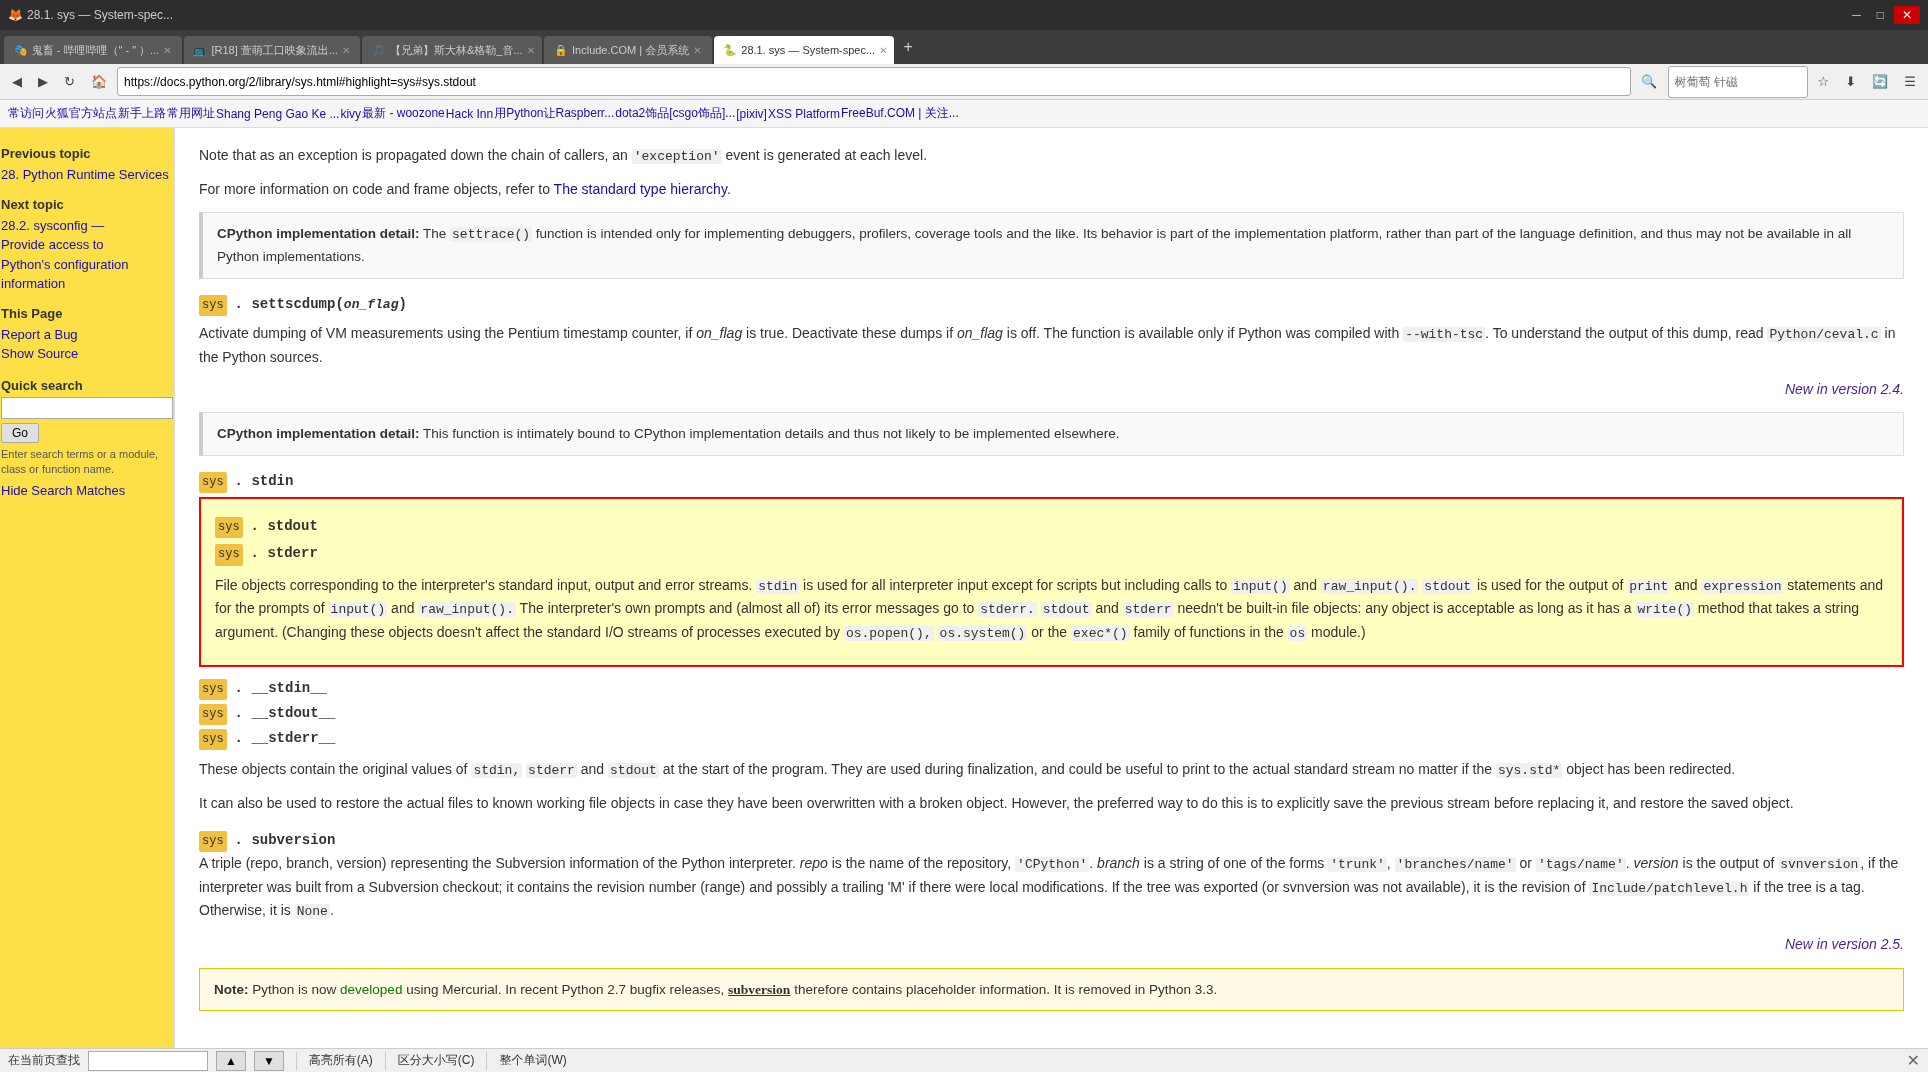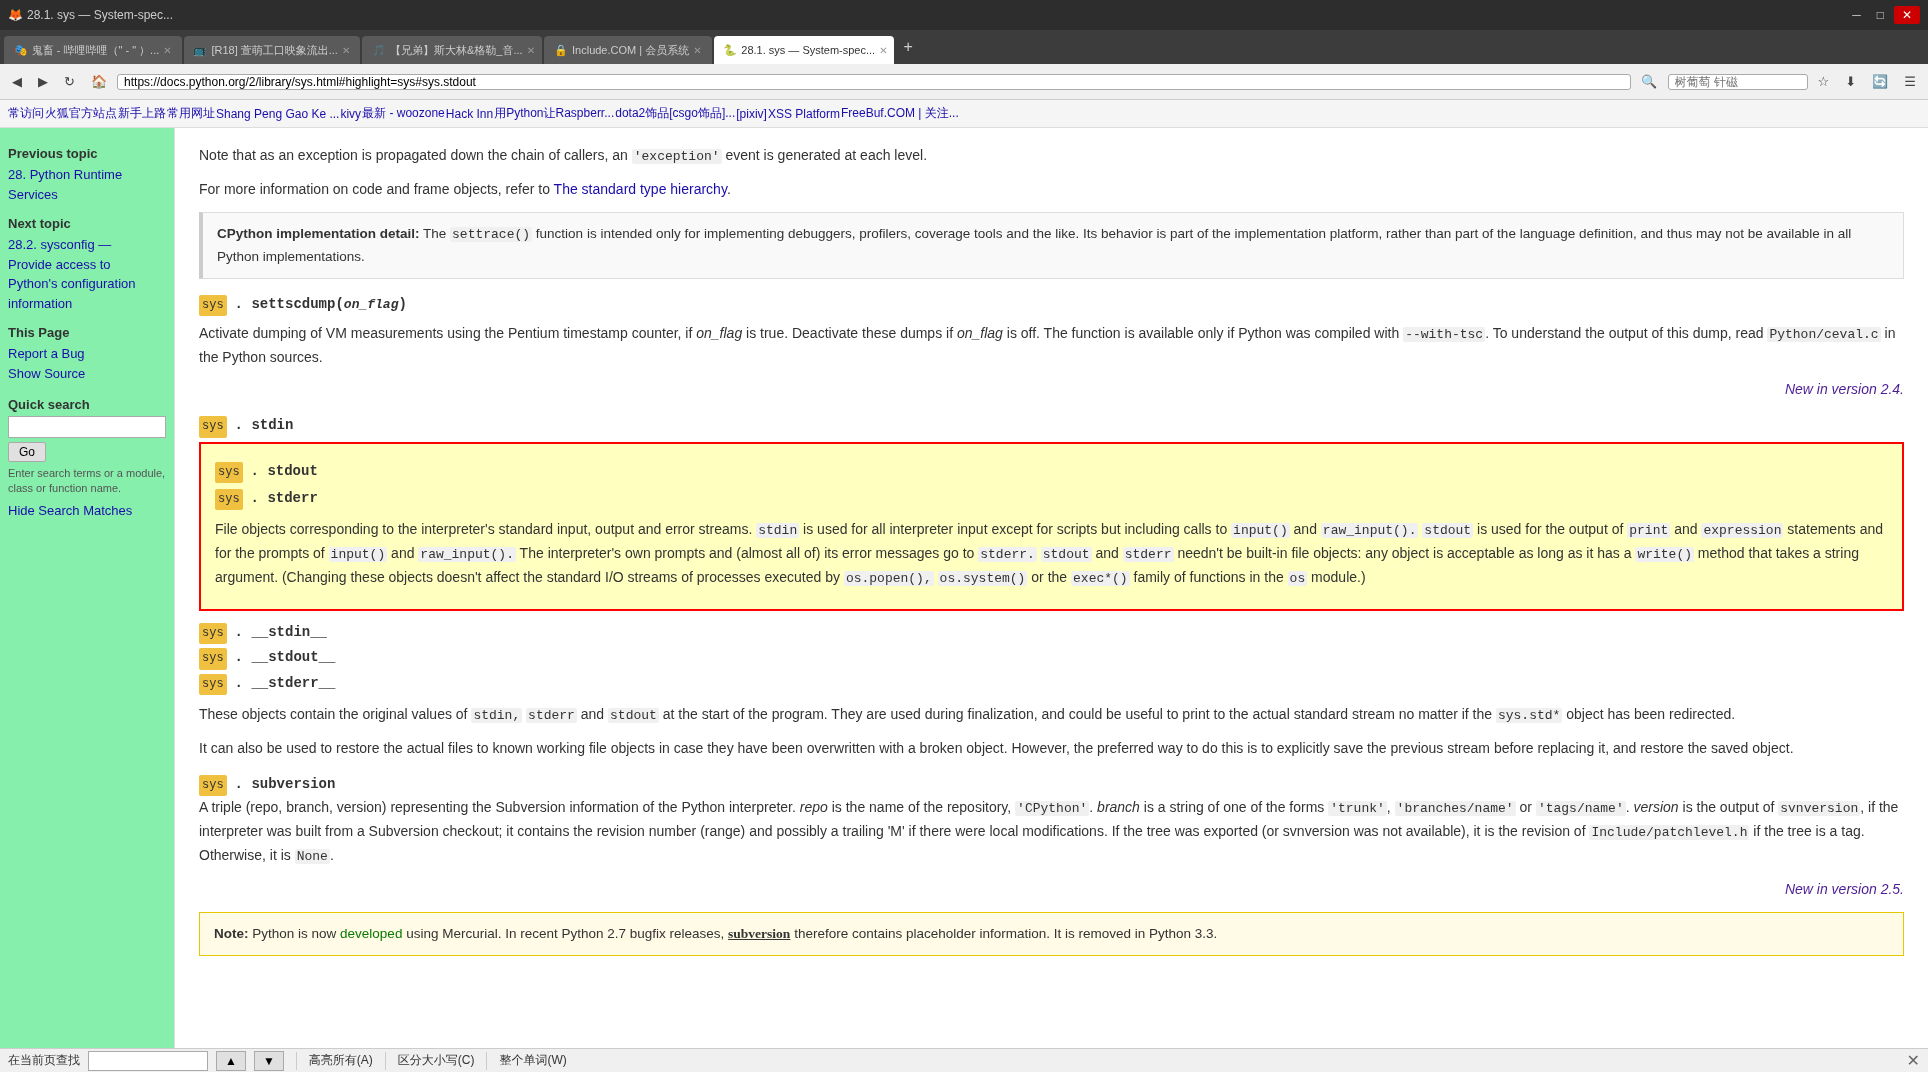--- a/index.html
+++ b/index.html
@@ -58,21 +58,21 @@
       background: none;
       border: 1px solid transparent;
       padding: 3px 5px;
       cursor: pointer;
       border-radius: 3px;
       font-size: 13px;
       color: #444;
     }
     .address-bar {
       flex: 1;
-      height: 16px;
+      height: 29px;
       border: 1px solid #aaa;
       border-radius: 3px;
       padding: 0 6px;
       font-size: 12px;
       background: #fff;
     }
     .bookmarks-bar {
       background: #f5f5f5;
       border-bottom: 1px solid #ddd;
       height: 28px;
@@ -95,23 +95,23 @@
     .main-area {
       display: flex;
       height: calc(1080px - 30px - 34px - 36px - 28px - 32px);
       overflow: hidden;
     }
 
     
     .sidebar {
       width: 175px;
       min-width: 175px;
-      background: #86efac;
+      background: #fde047;
       border-right: 1px solid #ddd;
-      padding: 10px 8px;
+      padding: 10px 1px;
       overflow-y: auto;
       font-size: 13px;
     }
     .sidebar h3 {
       font-size: 13px;
       font-weight: bold;
       color: #333;
       margin-bottom: 4px;
       margin-top: 8px;
     }
@@ -328,21 +328,21 @@
   <span style="padding:4px 8px;color:#ccc;cursor:pointer;font-size:16px;align-self:center;">+</span>
 </div>
 
 <div class="toolbar">
   <button class="toolbar-btn">◀</button>
   <button class="toolbar-btn">▶</button>
   <button class="toolbar-btn">↻</button>
   <button class="toolbar-btn">🏠</button>
   <input class="address-bar" type="text" style="flex: 1 1 0%;" value="https://docs.python.org/2/library/sys.html#highlight=sys#sys.stdout">
   <button class="toolbar-btn">🔍</button>
-  <input type="text" style="width: 140px; height: 16px; border: 1px solid rgb(170, 170, 170); border-radius: 3px; padding: 0px 6px; font-size: 12px;" placeholder="树葡萄 针磁">
+  <input type="text" style="width: 140px; height: 32px; border: 1px solid rgb(170, 170, 170); border-radius: 3px; padding: 0px 6px; font-size: 12px;" placeholder="树葡萄 针磁">
   <button class="toolbar-btn">☆</button>
   <button class="toolbar-btn">⬇</button>
   <button class="toolbar-btn">🔄</button>
   <button class="toolbar-btn">☰</button>
 </div>
 
 <div class="bookmarks-bar">
   <span class="bookmark-item">常访问</span>
   <span class="bookmark-item">火狐官方站点</span>
   <span class="bookmark-item">新手上路</span>
@@ -402,20 +402,24 @@
       <div class="entry-row">
         <span class="sys-prefix">sys</span>
         <span class="entry-name">. settscdump(<span class="entry-name-italic">on_flag</span>)</span>
       </div>
       <p style="margin-top:6px;">
         Activate dumping of VM measurements using the Pentium timestamp counter, if <em>on_flag</em> is true. Deactivate these dumps if <em>on_flag</em> is off. The function is available only if Python was compiled with <code>--with-tsc</code>. To understand the output of this dump, read <code>Python/ceval.c</code> in the Python sources.
       </p>
       <p class="new-version">New in version 2.4.</p>
     </div>
 
+    <div class="cpython-box">
+      <strong>CPython implementation detail:</strong>
+      <span>This function is intimately bound to CPython implementation details and thus not likely to be implemented elsewhere.</span>
+    </div>
 
     <div style="margin-top:14px;">
       <div class="entry-row">
         <span class="sys-prefix">sys</span>
         <span class="entry-name">. stdin</span>
       </div>
     </div>
 
     <div class="highlight-box" style="margin-top:4px;">
       <div class="highlight-entry entry-row">

